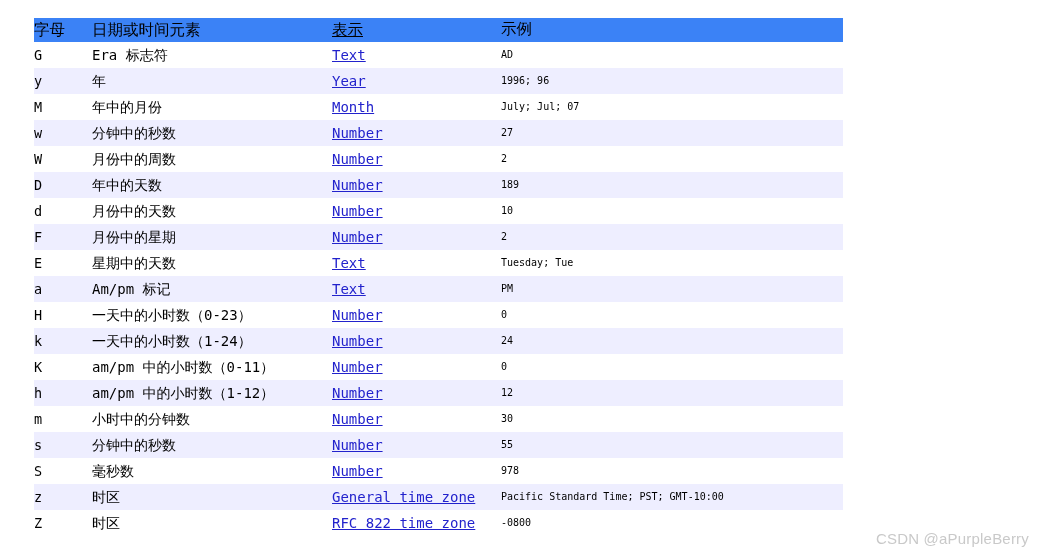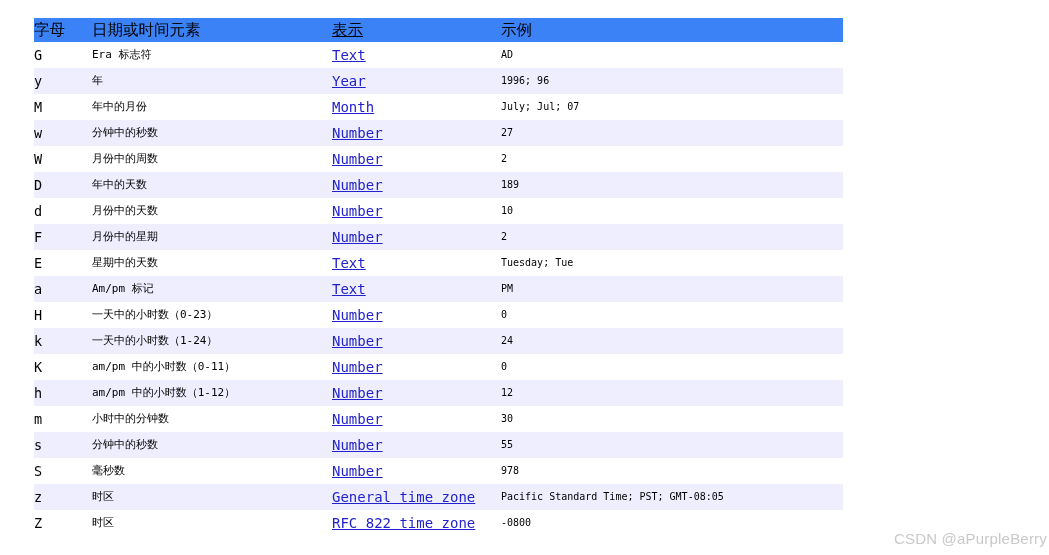--- a/index.html
+++ b/index.html
@@ -49,21 +49,21 @@
   thead th {
     font-family: "DejaVu Sans", "Liberation Sans", sans-serif;
     font-size: 15.5px;
     font-weight: bold;
     color: #000000;
     line-height: 24px;
   }
   thead th.col-letter   { padding-left: 4px; }
   thead th.col-element  { padding-left: 2px; }
   thead th.col-present  { padding-left: 2px; text-decoration: underline; }
-  thead th.col-example  { padding-left: 3px; }
+  thead th.col-example  { padding-left: 3px; font-family: Liberation Mono, monospace; }
 
   
   tbody tr {
     height: 26px;
     background: #ffffff;
   }
   tbody tr.striped {
     background: #eeeeff;
   }
 
@@ -75,21 +75,21 @@
   }
 
   td.cell-letter {
     padding-left: 9px;
     font-family: "DejaVu Sans Mono", "Liberation Mono", monospace;
     font-size: 13.5px;
   }
   td.cell-element {
     padding-left: 4px;
     font-family: "DejaVu Sans Mono", "Liberation Mono", monospace;
-    font-size: 11px;
+    font-size: 14px;
   }
   td.cell-present {
     padding-left: 2px;
   }
   td.cell-example {
     padding-left: 3px;
     font-size: 10px;
   }
 
   
@@ -102,21 +102,21 @@
   }
 
   
   tbody tr.overflow td.cell-example {
     overflow: visible;
   }
 
   
   #watermark {
     position: absolute;
-    right: 2px;
+    right: 20px;
     bottom: 8px;
     font-family: "Liberation Sans", sans-serif;
     font-size: 15px;
     color: #c9c9c9;
     letter-spacing: 0.2px;
     user-select: none;
   }
 </style>
 </head>
 <body>
@@ -236,21 +236,21 @@
       <tr>
         <td class="cell-letter">S</td>
         <td class="cell-element">毫秒数</td>
         <td class="cell-present"><span class="doclink">Number</span></td>
         <td class="cell-example">978</td>
       </tr>
       <tr class="striped overflow">
         <td class="cell-letter">z</td>
         <td class="cell-element">时区</td>
         <td class="cell-present"><span class="doclink">General time zone</span></td>
-        <td class="cell-example">Pacific Standard Time; PST; GMT-08:05</td>
+        <td class="cell-example">Pacific Standard Time; PST; GMT-10:00</td>
       </tr>
       <tr class="overflow">
         <td class="cell-letter">Z</td>
         <td class="cell-element">时区</td>
         <td class="cell-present"><span class="doclink">RFC 822 time zone</span></td>
         <td class="cell-example">-0800</td>
       </tr>
     </tbody>
 </table>
 

